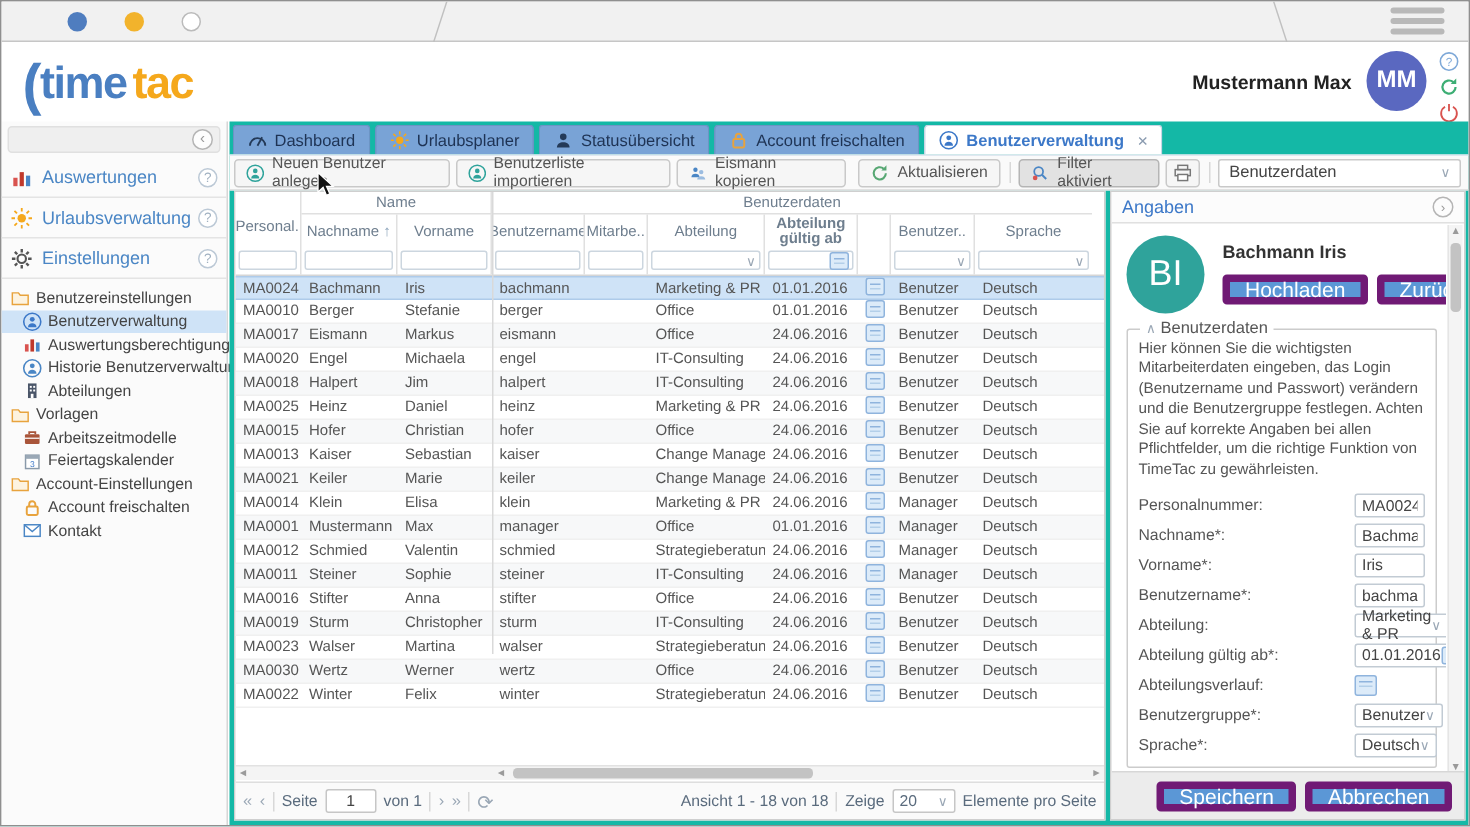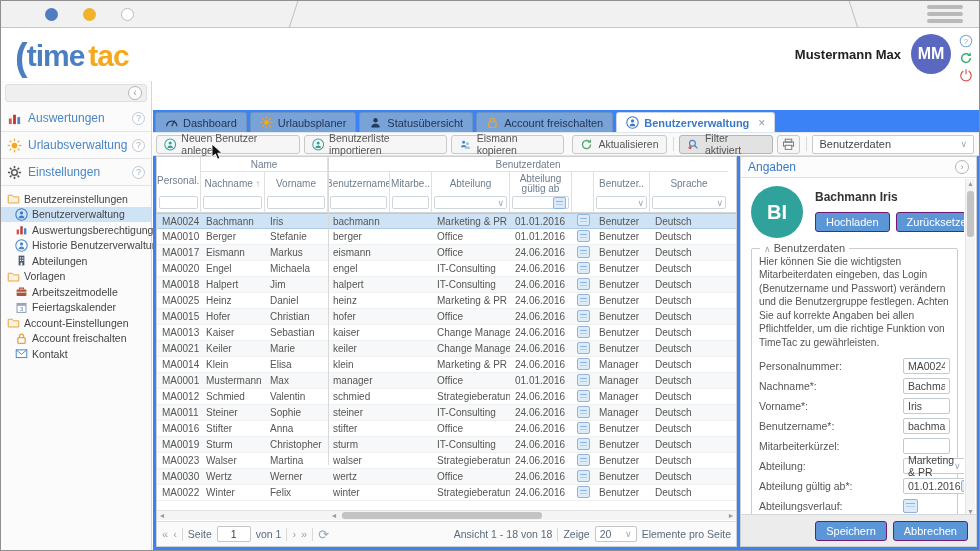--- a/index.html
+++ b/index.html
@@ -34,21 +34,21 @@
   .side-section .s-ico { width:15px; height:15px; margin-right:6px; flex:none; }
   .side-section .s-label { flex:1; color:#4a86c5; font-size:12px; }
   .qcirc { width:13px; height:13px; border:1px solid #bcc9d6; border-radius:50%; color:#9fb0c0; font-size:9px; line-height:11px; text-align:center; flex:none; background:#fff; }
   .tree { padding-top:5px; }
   .tree-item { height:15.5px; display:flex; align-items:center; padding-left:6px; font-size:10.5px; color:#444; cursor:pointer; white-space:nowrap; }
   .tree-item.lvl1 { padding-left:14px; }
   .tree-item.sel { background:#cfe3f7; }
   .tree-item .t-ico { width:13px; height:13px; margin-right:4px; flex:none; }
 
   
-  .main { position:absolute; top:80px; left:152px; right:0; bottom:0; background:#3b82f6;margin-top:29px; }
+  .main { position:absolute; top:80px; left:152px; right:0; bottom:0; background:#14b8a6; }
 
   
   .tabbar { position:absolute; top:2px; left:2px; right:2px; height:20px; }
   .tab { display:inline-flex; align-items:center; gap:5px; height:20px; padding:0 9px; margin-right:3px; background:#79a3d6; border:1px solid #6b94c4; border-bottom:none; border-radius:3px 3px 0 0; font-size:11px; color:#1e3354; cursor:pointer; vertical-align:top; }
   .tab.active { background:#fff; border-color:#c9d6e4; color:#3c78c8; font-weight:bold; position:relative; }
   .tab .ticon { width:13px; height:13px; display:inline-block; }
   .tab .tclose { margin-left:4px; color:#8a9bb0; font-size:12px; font-weight:normal; line-height:10px; }
 
   
   .toolbar { position:absolute; top:22px; left:0; right:0; height:24px; background:#fafafa; border-top:1px solid #dfe7f0; border-bottom:1px solid #e2e2e2; display:flex; align-items:center; padding:0 3px; gap:4px; }
@@ -92,23 +92,23 @@
   
   .details { position:absolute; left:587px; right:2px; top:46px; bottom:3px; border:1px solid #cfcfcf; background:#fff; overflow:hidden; }
   .d-hdr { height:21px; border-bottom:1px solid #e0e0e0; background:#fcfcfc; display:flex; align-items:center; justify-content:space-between; padding:0 7px; }
   .d-title { color:#3c78c8; font-size:12px; }
   .d-collapse { width:14px; height:14px; border:1px solid #b5b5b5; border-radius:50%; color:#9a9a9a; font-size:9px; line-height:12px; text-align:center; }
   .d-body { position:absolute; top:21px; left:0; right:12px; bottom:28px; padding:8px 6px 0 10px; overflow:hidden; }
   .d-scroll { position:absolute; top:22px; right:1px; bottom:29px; width:10px; background:#f4f4f4; border-left:1px solid #e5e5e5; font-size:7px; color:#9a9a9a; text-align:center; }
   .d-scroll .thumb { position:absolute; top:12px; left:1px; right:1px; height:46px; background:#c3c3c3; border-radius:3px; }
   .d-scroll .sarr { position:absolute; left:0; right:0; height:10px; line-height:10px; }
   .d-foot { position:absolute; left:0; right:0; bottom:0; height:32px; background:#ececec; border-top:1px solid #d7d7d7; display:flex; align-items:center; justify-content:flex-end; gap:6px; padding:0 8px; }
-  .btn-blue { height:20px; padding:0 10px; background:#5b97d6; border:1px solid #701a75; border-radius:3px; color:#fff; font-size:11px; display:inline-flex; align-items:center; cursor:pointer; }
+  .btn-blue { height:20px; padding:0 10px; background:#5b97d6; border:5px solid #701a75; border-radius:3px; color:#fff; font-size:14px; display:inline-flex; align-items:center; cursor:pointer; }
   .d-person { display:flex; gap:12px; margin-bottom:10px; }
-  .avatar-bi { width:52px; height:52px; border-radius:50%; background:#2fa39b; color:#fff; font-size:20px; font-weight:bold; display:flex; align-items:center; justify-content:center; flex:none; }
+  .avatar-bi { width:52px; height:52px; border-radius:50%; background:#2fa39b; color:#fff; font-size:24px; font-weight:normal; display:flex; align-items:center; justify-content:center; flex:none; }
   .d-person-name { font-size:12px; font-weight:bold; color:#333; margin:4px 0 8px; }
   .fieldset { border:1px solid #ccc; border-radius:2px; padding:6px 7px 4px; position:relative; margin-top:8px; }
   .fieldset .legend { position:absolute; top:-7px; left:8px; background:#fff; padding:0 4px; font-size:11px; color:#555; }
   .fs-desc { font-size:10.2px; color:#555; line-height:1.32; margin-bottom:7px; }
   .frow { display:flex; align-items:center; height:20px;gap:40px; }
   .flabel { width:104px; flex:none; font-size:10.5px; color:#555; }
   .fctl { flex:1; display:flex; align-items:center; gap:3px; }
   .finput { flex:1; height:16px; border:1px solid #c2cbd4; border-radius:2px; background:#fff; font-size:10.5px; color:#444; padding:0 4px; font-family:"Liberation Sans",sans-serif; width:100%; }
   .fselect { flex:1; height:16px; border:1px solid #c2cbd4; border-radius:2px; background:#fff; font-size:10.5px; color:#444; padding:0 4px; display:flex; align-items:center; justify-content:space-between; }
   .clear-circ { width:14px; height:14px; border:1px solid #b5b5b5; border-radius:50%; color:#9a9a9a; font-size:9px; line-height:12px; text-align:center; flex:none; }
@@ -405,21 +405,21 @@
               <div class="gc cw1 hcol"><span>Nachname</span>&nbsp;<span style="color:#8fa6bd">↑</span></div>
               <div class="gc cw2 hcol">Vorname</div>
             </div>
           </div>
           <div style="flex:none;width:400px;">
             <div class="hgroup" style="border-bottom:1px solid #e0e0e0;">Benutzerdaten</div>
             <div class="g-row">
               <div class="gc cw3 hcol">Benutzername</div>
               <div class="gc cw4 hcol">Mitarbe..</div>
               <div class="gc cw5 hcol">Abteilung</div>
-              <div class="gc cw6 hcol" style="white-space:normal;">Abteilung gültig ab</div>
+              <div class="gc cw6 hcol" style="white-space:normal;font-weight:bold;">Abteilung gültig ab</div>
               <div class="gc cw7 hcol"></div>
               <div class="gc cw8 hcol">Benutzer..</div>
               <div class="gc cw9 hcol" style="border-right:none;">Sprache</div>
             </div>
           </div>
         </div>
         <div class="g-row">
           <div class="gc cw0 hfil">
               <span class="fbox"></span>
             </div>
@@ -742,26 +742,20 @@
               <div class="frow">
                 <span class="flabel">Vorname*:</span>
                 <span class="fctl">
                   <input class="finput" value="Iris" style="">
                 </span>
               </div>
               <div class="frow">
                 <span class="flabel">Benutzername*:</span>
                 <span class="fctl">
                   <input class="finput" value="bachmann" style="">
-                </span>
-              </div>
-              <div class="frow">
-                <span class="flabel">Mitarbeiterkürzel:</span>
-                <span class="fctl">
-                  <input class="finput" style="">
                 </span>
               </div>
               <div class="frow">
                 <span class="flabel">Abteilung:</span>
                 <span class="fctl">
                   <span class="fselect">
                     <span>Marketing &amp; PR</span>
                     <span class="chev">∨</span>
                   </span>
                   <span class="clear-circ">×</span>

